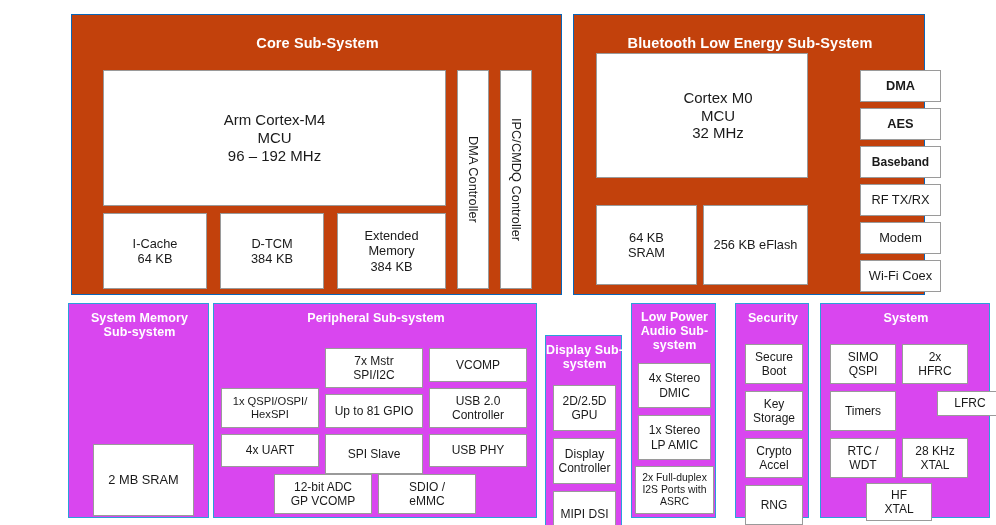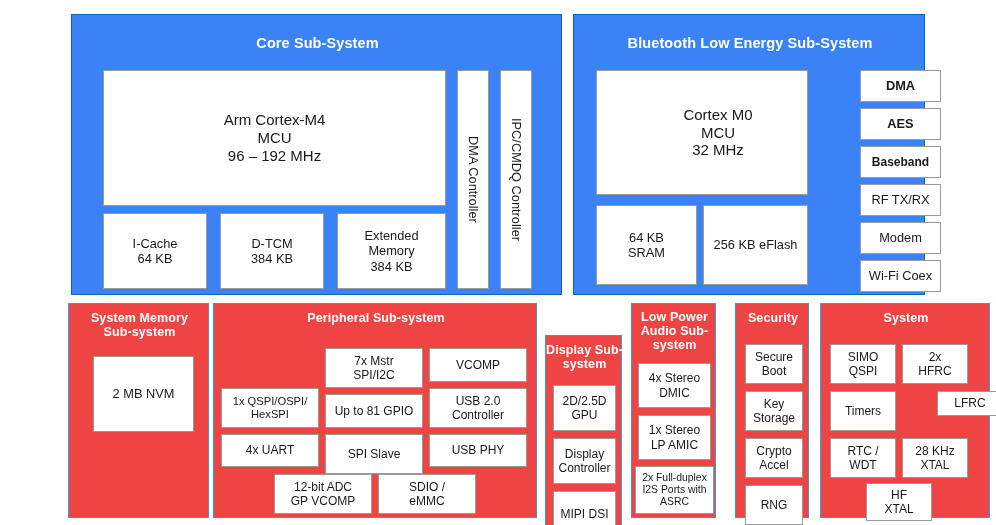--- a/index.html
+++ b/index.html
@@ -18,22 +18,22 @@
     position: absolute;
     left: 0; top: 0;
     width: 996px;
     height: 525px;
   }
   .panel {
     position: absolute;
     box-sizing: border-box;
     border: 1px solid #0a66b8;
   }
-  .panel.dark  { background: #3b82f6; }
-  .panel.light { background: #ef4444; border-color: #2aa0da; }
+  .panel.dark  { background: #c2410c; }
+  .panel.light { background: #d946ef; border-color: #2aa0da; }
 
   .panel-title {
     color: #ffffff;
     font-weight: bold;
     text-align: center;
     line-height: 1.12;
     letter-spacing: 0.1px;
   }
   .title-lg { font-size: 14.5px; }
   .title-sm { font-size: 12.5px; }
@@ -83,41 +83,41 @@
 Memory
 384 KB</div>
 
     <div class="blk f13 vert" style="left:385px; top:55px; width:32px; height:219px;">DMA Controller</div>
     <div class="blk f13 vert" style="left:428px; top:55px; width:32px; height:219px;">IPC/CMDQ Controller</div>
   </div>
 
   <div class="panel dark" style="left:573px; top:14px; width:352px; height:281px;">
     <div class="panel-title title-lg" style="position:absolute; left:0; top:20px; width:352px;">Bluetooth Low Energy Sub-System</div>
 
-    <div class="blk f15" style="left:22px; top:55px; width:212px; height:125px;padding-left:32px;">Cortex M0
+    <div class="blk f15" style="left:22px; top:38px; width:212px; height:125px;padding-left:32px;">Cortex M0
 MCU
 32 MHz</div>
 
     <div class="blk f13" style="left:22px; top:190px; width:101px; height:80px;">64 KB
 SRAM</div>
     <div class="blk f13" style="left:129px; top:190px; width:105px; height:80px;">256 KB eFlash</div>
 
     <div class="blk f13 bold" style="left:286px; top:55px; width:81px; height:32px;">DMA</div>
     <div class="blk f13 bold" style="left:286px; top:93px; width:81px; height:32px;">AES</div>
     <div class="blk f12 bold" style="left:286px; top:131px; width:81px; height:32px;">Baseband</div>
     <div class="blk f13" style="left:286px; top:169px; width:81px; height:32px;">RF TX/RX</div>
     <div class="blk f13" style="left:286px; top:207px; width:81px; height:32px;">Modem</div>
     <div class="blk f13" style="left:286px; top:245px; width:81px; height:32px;">Wi-Fi Coex</div>
   </div>
 
   <div class="panel light" style="left:68px; top:303px; width:141px; height:215px;">
     <div class="panel-title title-sm" style="position:absolute; left:0; top:7px; width:141px; white-space:pre-line;">System Memory
 Sub-system</div>
 
-    <div class="blk f13" style="left:24px; top:52px; width:101px; height:76px;">2 MB NVM</div>
+    <div class="blk f13" style="left:24px; top:140px; width:101px; height:72px;">2 MB SRAM</div>
   </div>
 
   <div class="panel light" style="left:213px; top:303px; width:324px; height:215px;">
     <div class="panel-title title-sm" style="position:absolute; left:0; top:7px; width:324px;">Peripheral Sub-system</div>
 
     <div class="blk f11" style="left:7px; top:84px; width:98px; height:40px;">1x QSPI/OSPI/
 HexSPI</div>
     <div class="blk f12" style="left:7px; top:130px; width:98px; height:33px;">4x UART</div>
 
     <div class="blk f12" style="left:111px; top:44px; width:98px; height:40px;">7x Mstr

